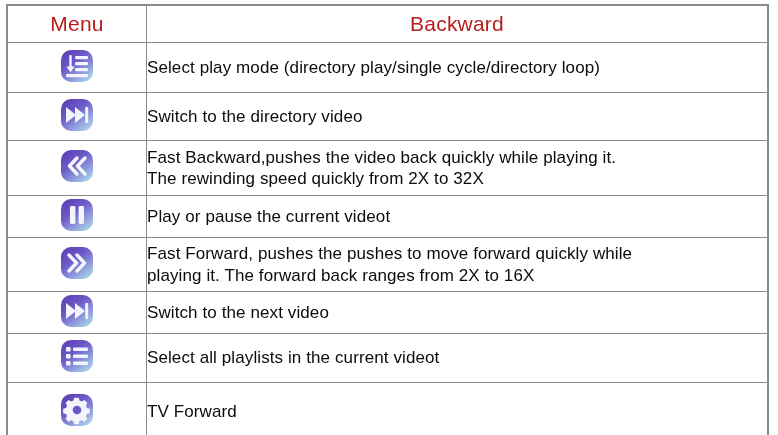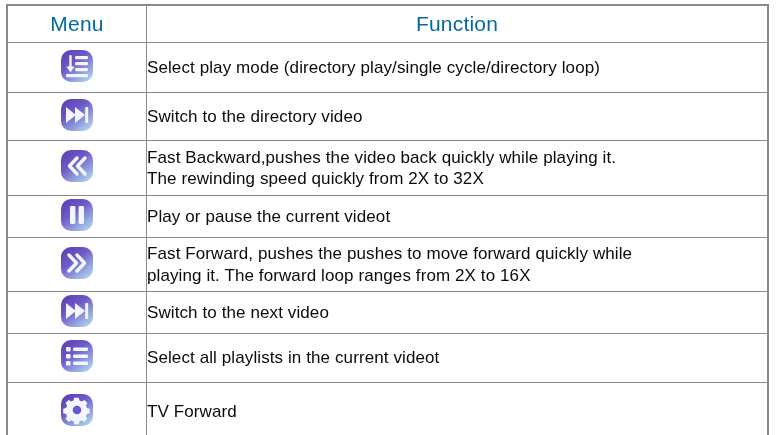--- a/index.html
+++ b/index.html
@@ -50,21 +50,21 @@
   col.col-menu { width: 139px; }
   col.col-func { width: 621px; }
 
   
   .hdr {
     height: 36px;
     text-align: center;
     font-weight: normal;
     font-size: 21px;
     letter-spacing: .2px;
-    color: #0369a1;
+    color: #b91c1c;
   }
 
   
   .menu-cell {
     text-align: center;
   }
   .icon-wrap {
     display: inline-block;
     line-height: 0;
   }
@@ -101,21 +101,21 @@
 
   <table id="menu-table">
     <colgroup>
       <col class="col-menu">
       <col class="col-func">
     </colgroup>
 
     <thead>
       <tr>
         <th class="hdr">Menu</th>
-        <th class="hdr">Function</th>
+        <th class="hdr">Backward</th>
       </tr>
     </thead>
 
     <tbody>
 
       <tr class="r1">
         <td class="menu-cell">
           <span class="icon-wrap">
             <svg class="ico" width="34" height="34" viewBox="0 0 34 34" aria-hidden="true">
               <defs>
@@ -230,21 +230,21 @@
               <rect x="1" y="1" width="32" height="32" rx="10" fill="url(#g5)"></rect>
               <g fill="none" stroke="#f3f5fc" stroke-width="3.4" stroke-linecap="round" stroke-linejoin="round">
                 <polyline points="9,9 16.5,17 9,25"></polyline>
                 <polyline points="17,9 24.5,17 17,25"></polyline>
               </g>
             </svg>
           </span>
         </td>
         <td class="func-cell">
           <span class="l2">Fast Forward, pushes the pushes to move forward quickly while</span>
-          <span class="l2">playing it. The forward loop ranges from 2X to 16X</span>
+          <span class="l2">playing it. The forward back ranges from 2X to 16X</span>
         </td>
       </tr>
 
       <tr class="r6">
         <td class="menu-cell">
           <span class="icon-wrap">
             <svg class="ico" width="34" height="34" viewBox="0 0 34 34" aria-hidden="true">
               <defs>
                 <linearGradient id="g6" x1="0" y1="0" x2="0.75" y2="1">
                   <stop offset="0" stop-color="#5b3ab0"></stop>

